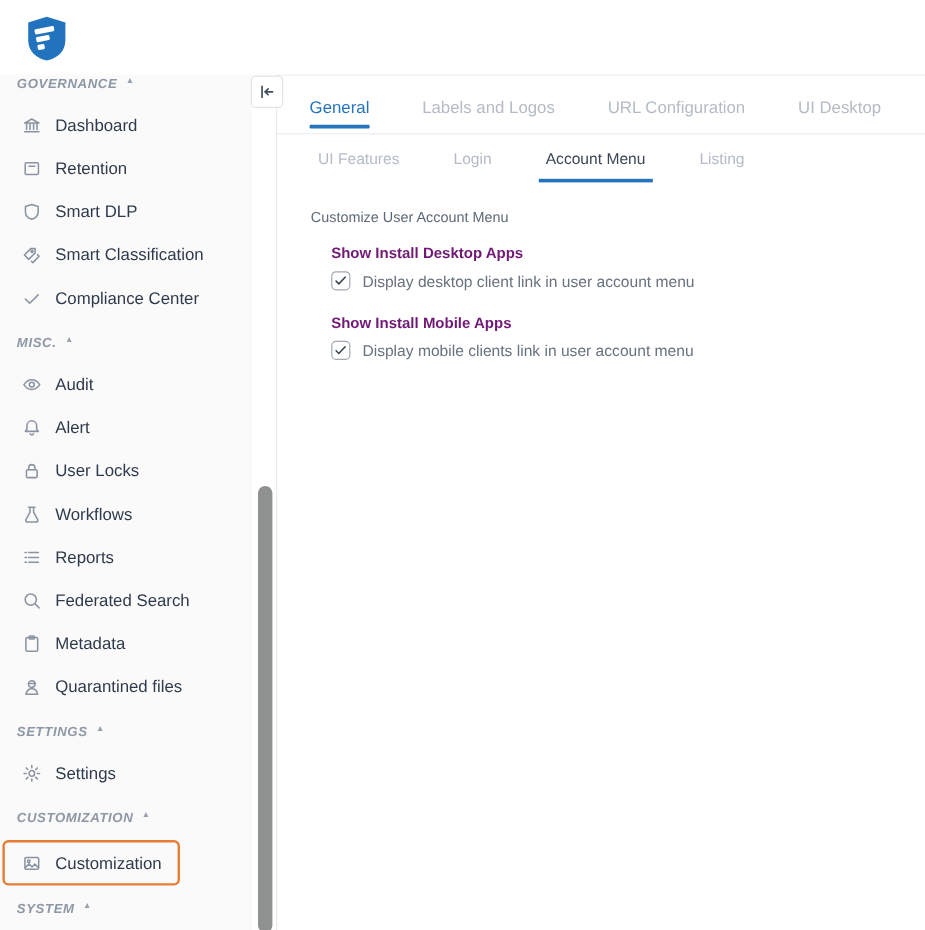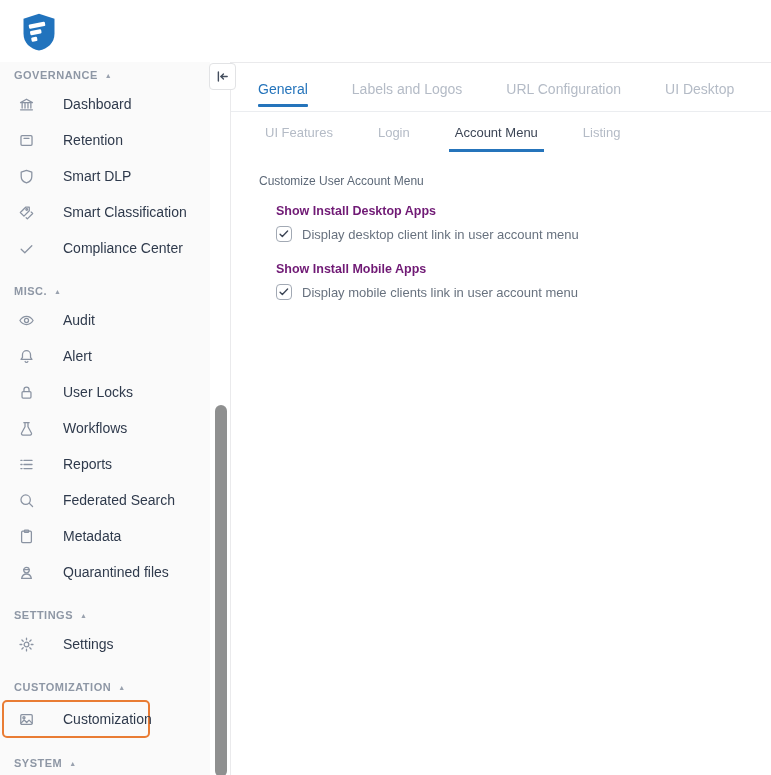--- a/index.html
+++ b/index.html
@@ -10,27 +10,27 @@
   }
   
   .header{position:absolute;top:0;left:0;right:0;height:62px;background:#fff;z-index:2}
   .logo{position:absolute;left:22px;top:12px;width:34px;height:40px}
   
   .sidebar{
     position:absolute;left:0;top:62px;bottom:0;width:210px;background:#fafafa;
     padding:2px 0 0 14px;box-sizing:border-box;overflow:hidden;
   }
   .section-label{
-    display:flex;align-items:center;gap:7px;height:22px;margin-top:14px;
-    color:#8e97a5;font-size:11px;font-weight:bold;letter-spacing:.5px;cursor:pointer;
+    display:flex;gap:7px;height:22px;margin-top:14px;
+    color:#8e97a5;font-size:11px;font-weight:bold;letter-spacing:.5px;cursor:pointer;font-style:italic;
   }
   .sidebar > .section-label:first-child{margin-top:0}
   .tri{font-size:7px;color:#99a1ae;line-height:1}
   .item{
-    display:flex;align-items:center;gap:28px;height:36px;padding-left:4px;
+    display:flex;align-items:center;gap:11px;height:36px;padding-left:4px;
     color:#2f3a4c;font-size:14px;cursor:pointer;white-space:nowrap;
   }
   .item svg{flex:none}
   .item.highlighted{
     border:2px solid var(--orange);border-radius:5px;
     margin:2px 0 2px -12px;padding-left:14px;width:148px;height:38px;box-sizing:border-box;
   }
   
   .sb-thumb{
     position:absolute;left:215px;top:405px;width:12px;height:372px;

